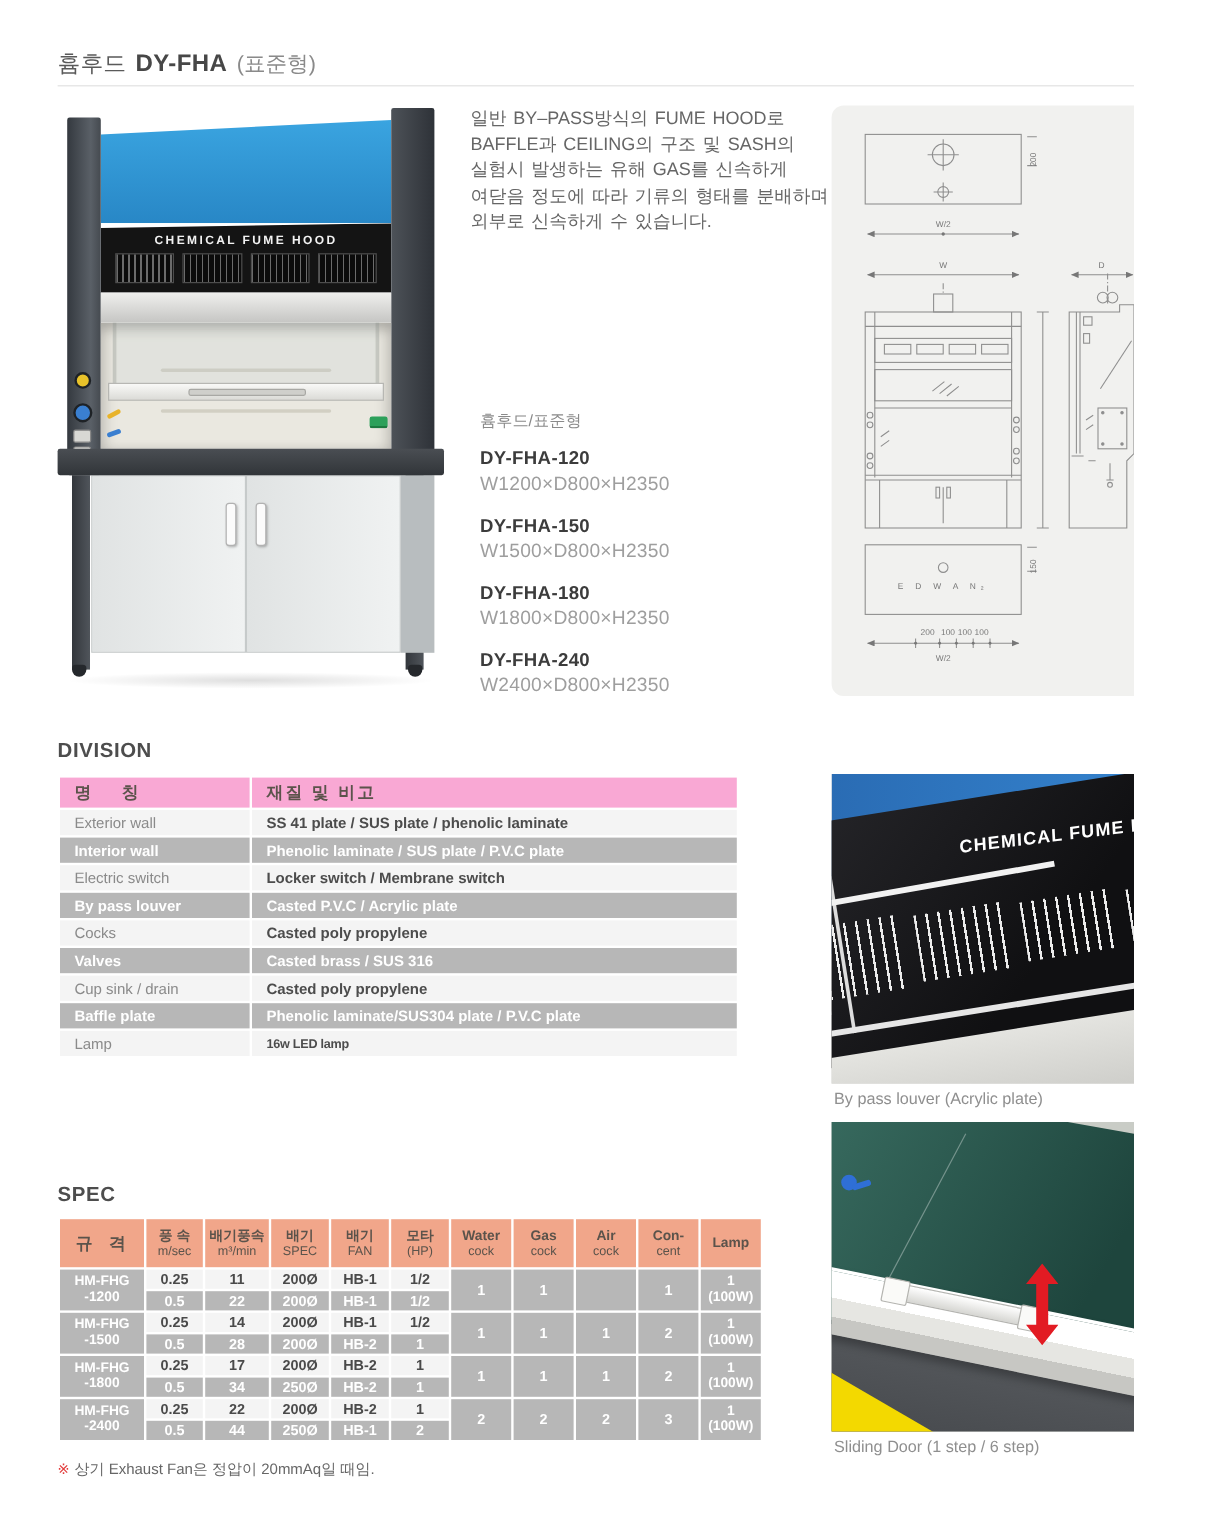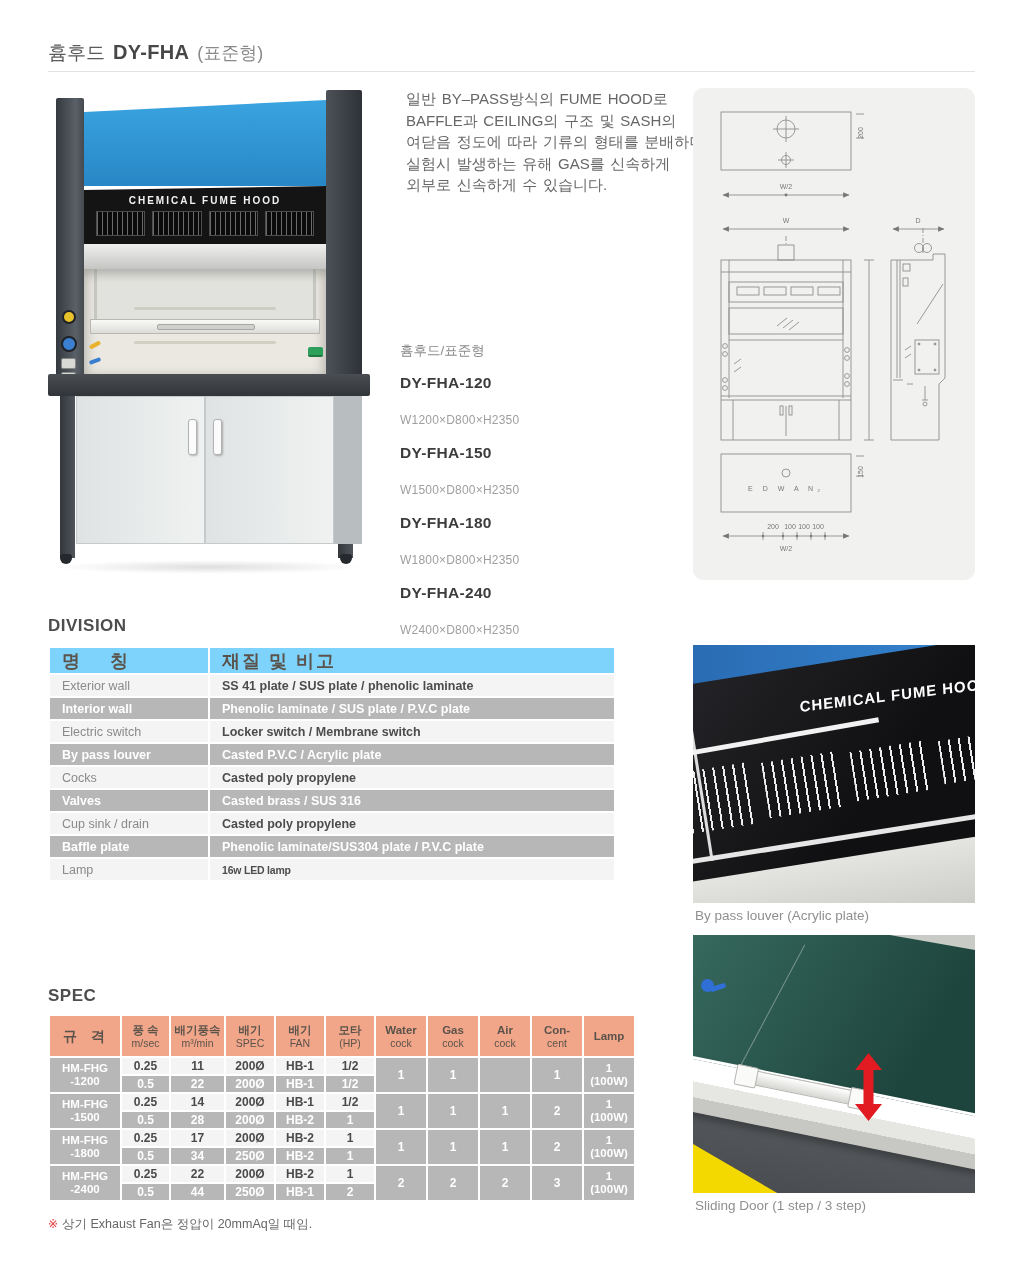--- a/index.html
+++ b/index.html
@@ -1,32 +1,32 @@
 <!DOCTYPE html>
 <html><head>
 <meta charset="utf-8">
 <style>
   html,body{margin:0;padding:0;background:#fff;}
   body{font-family:"Liberation Sans","DejaVu Sans",sans-serif;-webkit-font-smoothing:antialiased;}
-  .page{position:relative;width:1023px;height:1272px;background:#fff;overflow:hidden;}
+  .page{position:relative;width:945px;height:1272px;background:#fff;overflow:hidden;}
 
   
   .title{position:absolute;left:48px;top:40px;white-space:nowrap;}
   .title .t-prefix{font-size:19px;color:#5a5a5a;font-weight:500;margin-right:8px;}
   .title .t-model{font-size:20px;color:#474747;font-weight:700;letter-spacing:.3px;margin-right:8px;}
   .title .t-suffix{font-size:18px;color:#8a8a8a;font-weight:400;}
   .title-rule{position:absolute;left:48px;top:71px;width:927px;border-top:1px solid #e2e2e2;}
 
   
-  .intro{position:absolute;left:406px;top:88px;width:300px;font-size:15px;line-height:21.5px;color:#666;word-spacing:1.5px;}
+  .intro{position:absolute;left:392px;top:88px;width:300px;font-size:15px;line-height:21.5px;color:#666;word-spacing:1.5px;}
   .models{position:absolute;left:400px;top:342px;}
   .models .m-label{font-size:13.5px;color:#8a8a8a;margin-bottom:14px;}
   .model-item{margin-bottom:17px;}
   .model-item .m-name{font-size:15.5px;font-weight:700;color:#3c3c3c;letter-spacing:.3px;}
-  .model-item .m-size{font-size:12px;color:#9e9e9e;margin-top:21px;letter-spacing:.2px;}
+  .model-item .m-size{font-size:16px;color:#9e9e9e;margin-top:3px;letter-spacing:.2px;}
 
   
   .photo-main{position:absolute;left:40px;top:86px;width:345px;height:510px;background:#fff;}
   .ph-pillar{position:absolute;border-radius:2px;}
   .ph-pillar-l{left:16px;top:12px;width:28px;height:298px;background:linear-gradient(90deg,#34393f,#5a6067 70%,#454a50);}
   .ph-pillar-r{left:286px;top:4px;width:36px;height:306px;background:linear-gradient(90deg,#4d5258,#2e3238);}
   .ph-blue{position:absolute;left:44px;top:14px;width:242px;height:86px;background:linear-gradient(180deg,#3aa4e0,#2887c6);clip-path:polygon(0 12px,100% 0,100% 100%,0 100%);}
   .ph-louver{position:absolute;left:44px;top:100px;width:242px;height:58px;background:#141414;clip-path:polygon(0 4px,100% 0,100% 100%,0 100%);}
   .ph-louver-text{margin-top:9px;text-align:center;font-size:10px;font-weight:700;letter-spacing:2px;color:#f2f2f2;}
   .ph-grilles{display:flex;gap:7px;margin:5px 12px 0;}
@@ -62,21 +62,21 @@
   .drawing svg{display:block;}
   .drawing text{font-family:"Liberation Sans",sans-serif;font-size:7px;fill:#777;}
 
   
   .sec-heading{position:absolute;left:48px;font-size:17px;font-weight:700;color:#4d4d4d;letter-spacing:.5px;}
   #division-heading{top:616px;} #spec-heading{top:986px;}
 
   
   .division-table{position:absolute;left:48px;top:646px;width:564px;border-collapse:separate;border-spacing:2px;background:#fff;table-layout:fixed;}
   .division-table col.c-name{width:158px;} .division-table col.c-val{width:404px;}
-  .division-table th{background:#7dd3fc;color:#5b534b;font-size:18px;font-weight:700;text-align:left;height:25px;padding:0 0 0 12px;letter-spacing:2px;white-space:pre;}
+  .division-table th{background:#f9a8d4;color:#5b534b;font-size:14px;font-weight:700;text-align:left;height:25px;padding:0 0 0 12px;letter-spacing:2px;white-space:pre;}
   .division-table td{height:21px;font-size:12.5px;padding:0 0 0 12px;white-space:nowrap;overflow:hidden;}
   .division-table tbody tr:nth-child(odd) td{background:#f4f4f4;}
   .division-table tbody tr:nth-child(odd) td.dn{color:#8a8a8a;font-weight:400;}
   .division-table tbody tr:nth-child(odd) td.dv{color:#4c4c4c;font-weight:700;}
   .division-table tbody tr:nth-child(even) td{background:#b7b7b7;color:#fff;font-weight:700;}
   .division-table tbody tr:nth-child(even) td.dn{font-weight:600;}
   .division-table tbody tr:nth-child(9) td.dv{font-size:10.5px;letter-spacing:-.2px;}
 
   
   .spec-table{position:absolute;left:48px;top:1014px;border-collapse:separate;border-spacing:2px;background:#fff;table-layout:fixed;}
@@ -177,22 +177,22 @@
     </div>
     <div class="ph-cab-side"></div>
     <div class="ph-shadow"></div>
     <div class="ph-foot ph-foot-l"></div>
     <div class="ph-foot ph-foot-r"></div>
   </div>
 
   <div class="intro">
     <div>일반 BY–PASS방식의 FUME HOOD로</div>
     <div>BAFFLE과 CEILING의 구조 및 SASH의</div>
+    <div>실험시 발생하는 유해 GAS를 신속하게</div>
     <div>여닫음 정도에 따라 기류의 형태를 분배하며</div>
-    <div>실험시 발생하는 유해 GAS를 신속하게</div>
     <div>외부로 신속하게 수 있습니다.</div>
   </div>
 
   <div class="models">
     <div class="m-label">흄후드/표준형</div>
     <div class="model-item">
       <div class="m-name">DY-FHA-120</div>
       <div class="m-size">W1200×D800×H2350</div>
     </div>
     <div class="model-item">
@@ -551,15 +551,15 @@
     <div class="ps-dark"></div>
     <div class="ps-band"></div>
     <div class="ps-handle"></div>
     <div class="ps-yellow"></div>
     <div class="ps-cock-head"></div>
     <div class="ps-cock-stem"></div>
     <svg class="ps-arrow" width="27" height="68" viewBox="0 0 27 68">
       <path d="M13.5 0 L27 17 H18.5 V51 H27 L13.5 68 L0 51 H8.5 V17 H0 Z" fill="#e21b23"></path>
     </svg>
   </div>
-  <div class="photo-caption" id="caption-sliding">Sliding Door (1 step / 3 step)</div>
+  <div class="photo-caption" id="caption-sliding">Sliding Door (1 step / 6 step)</div>
 
 </div>
 
 </body></html>

